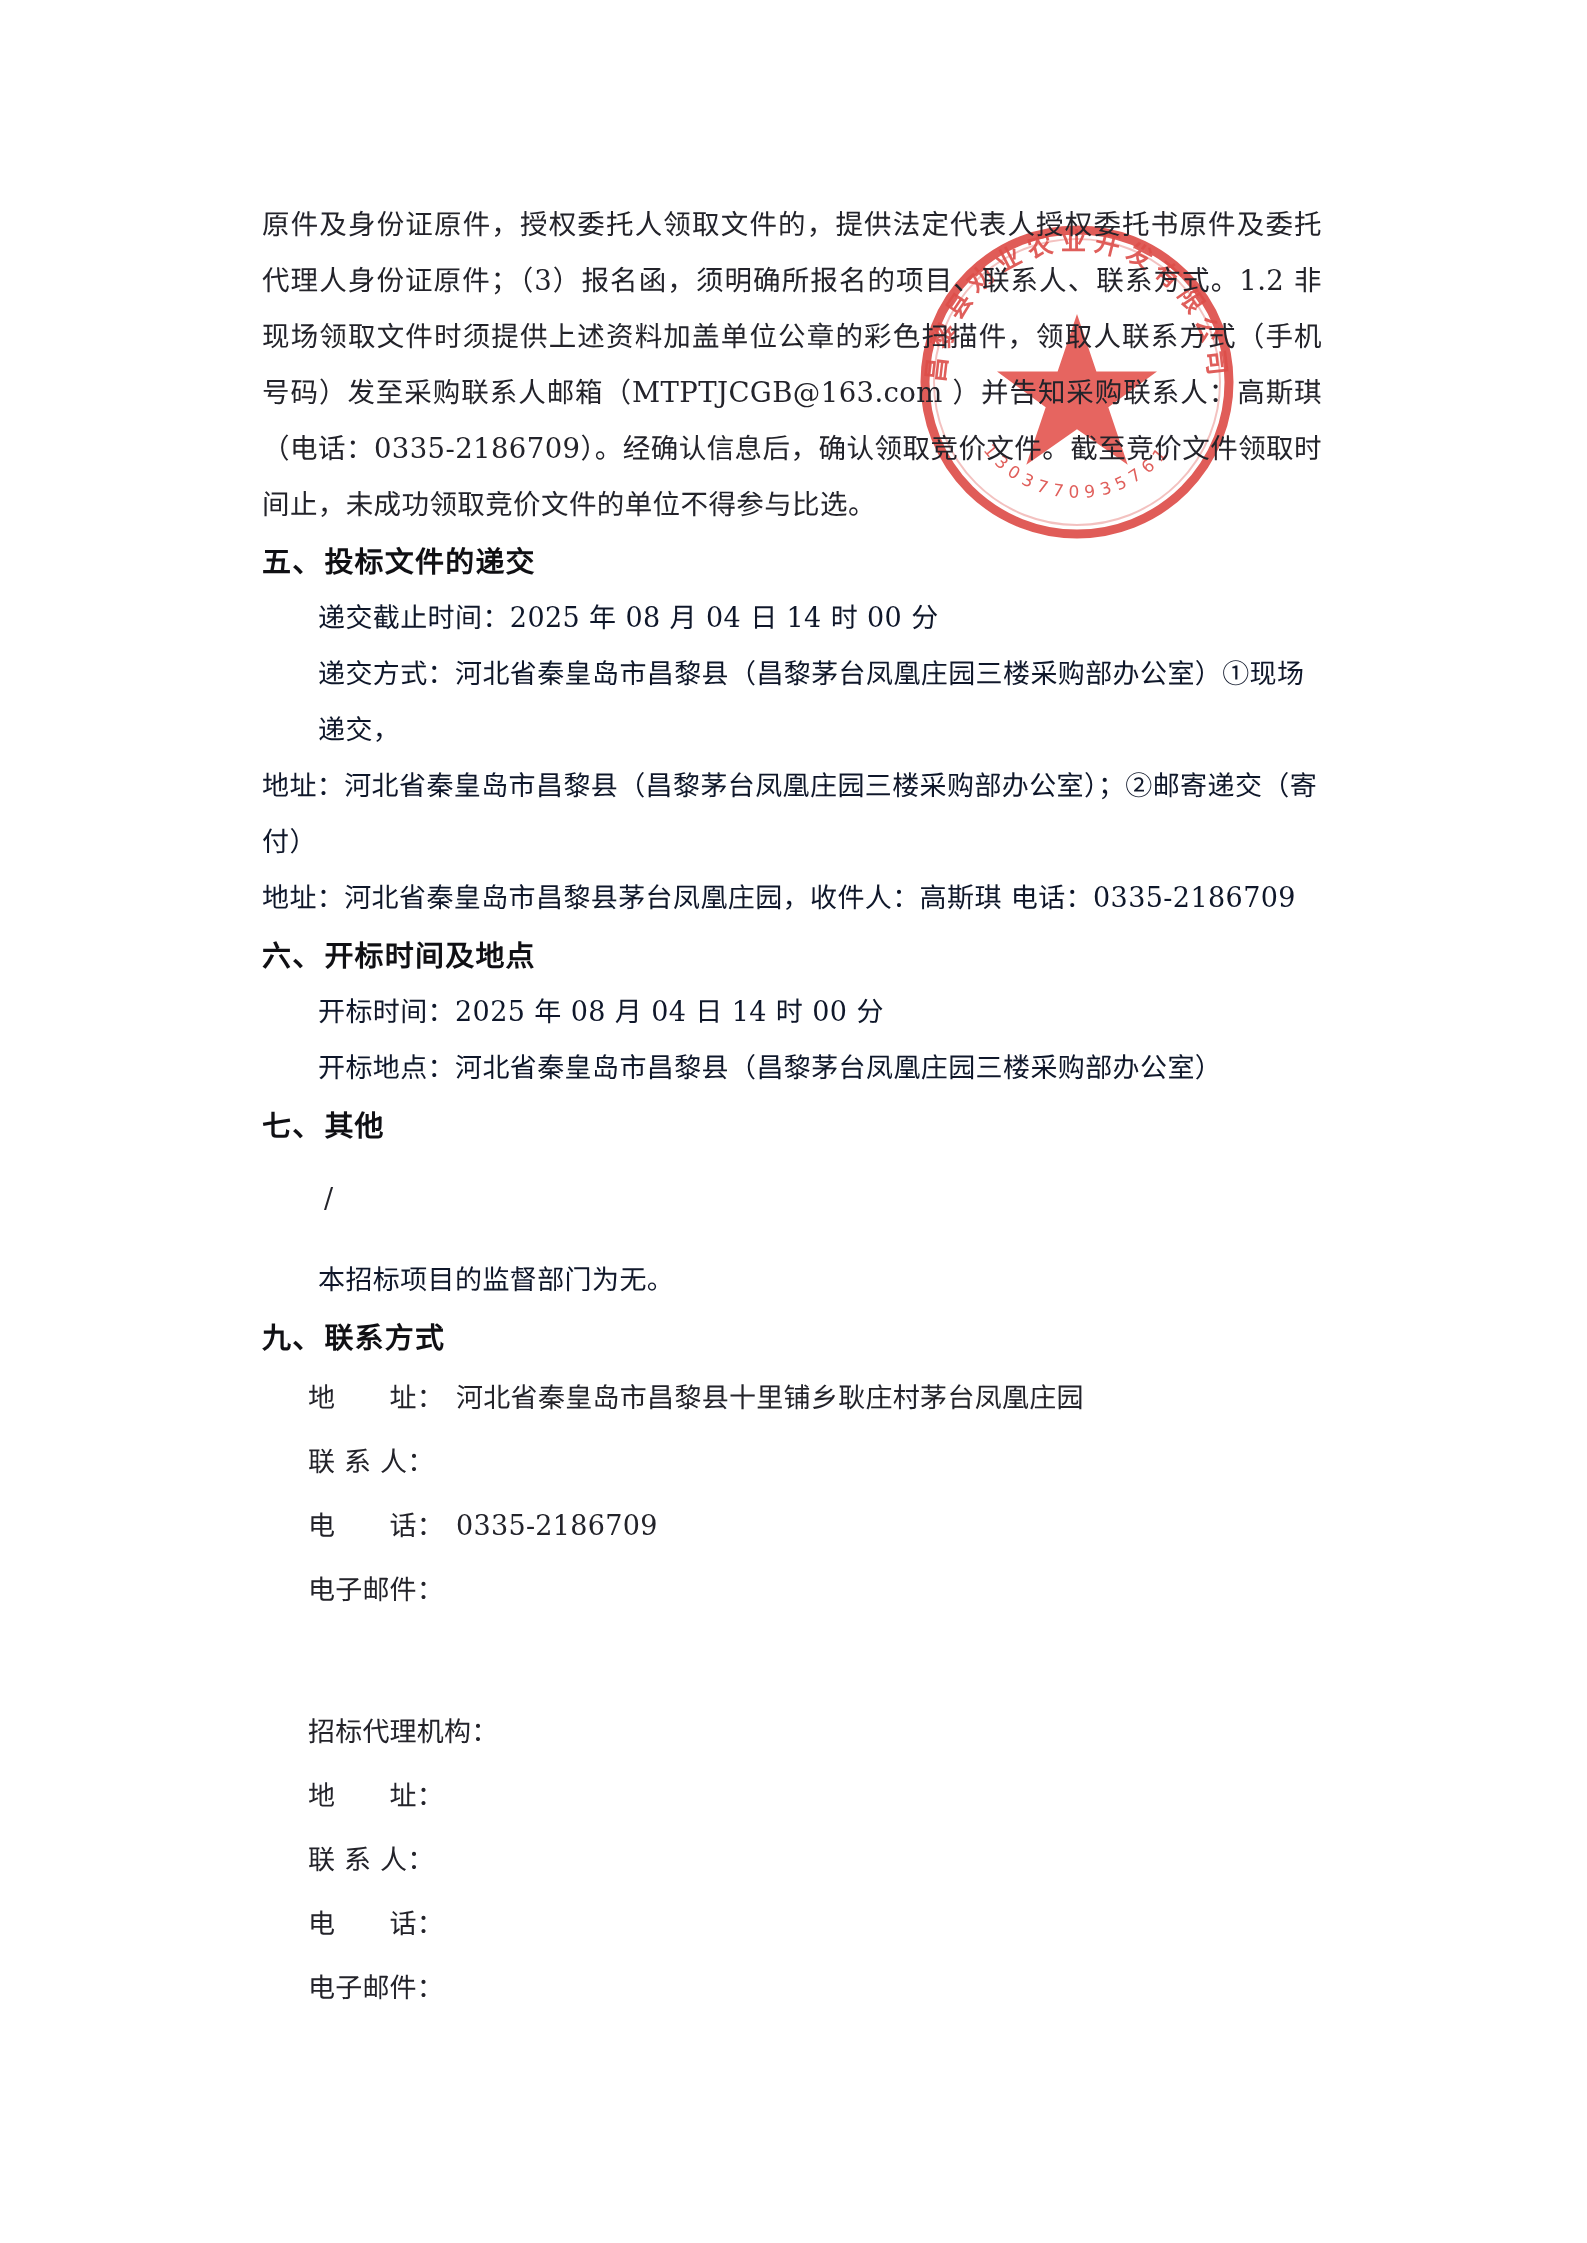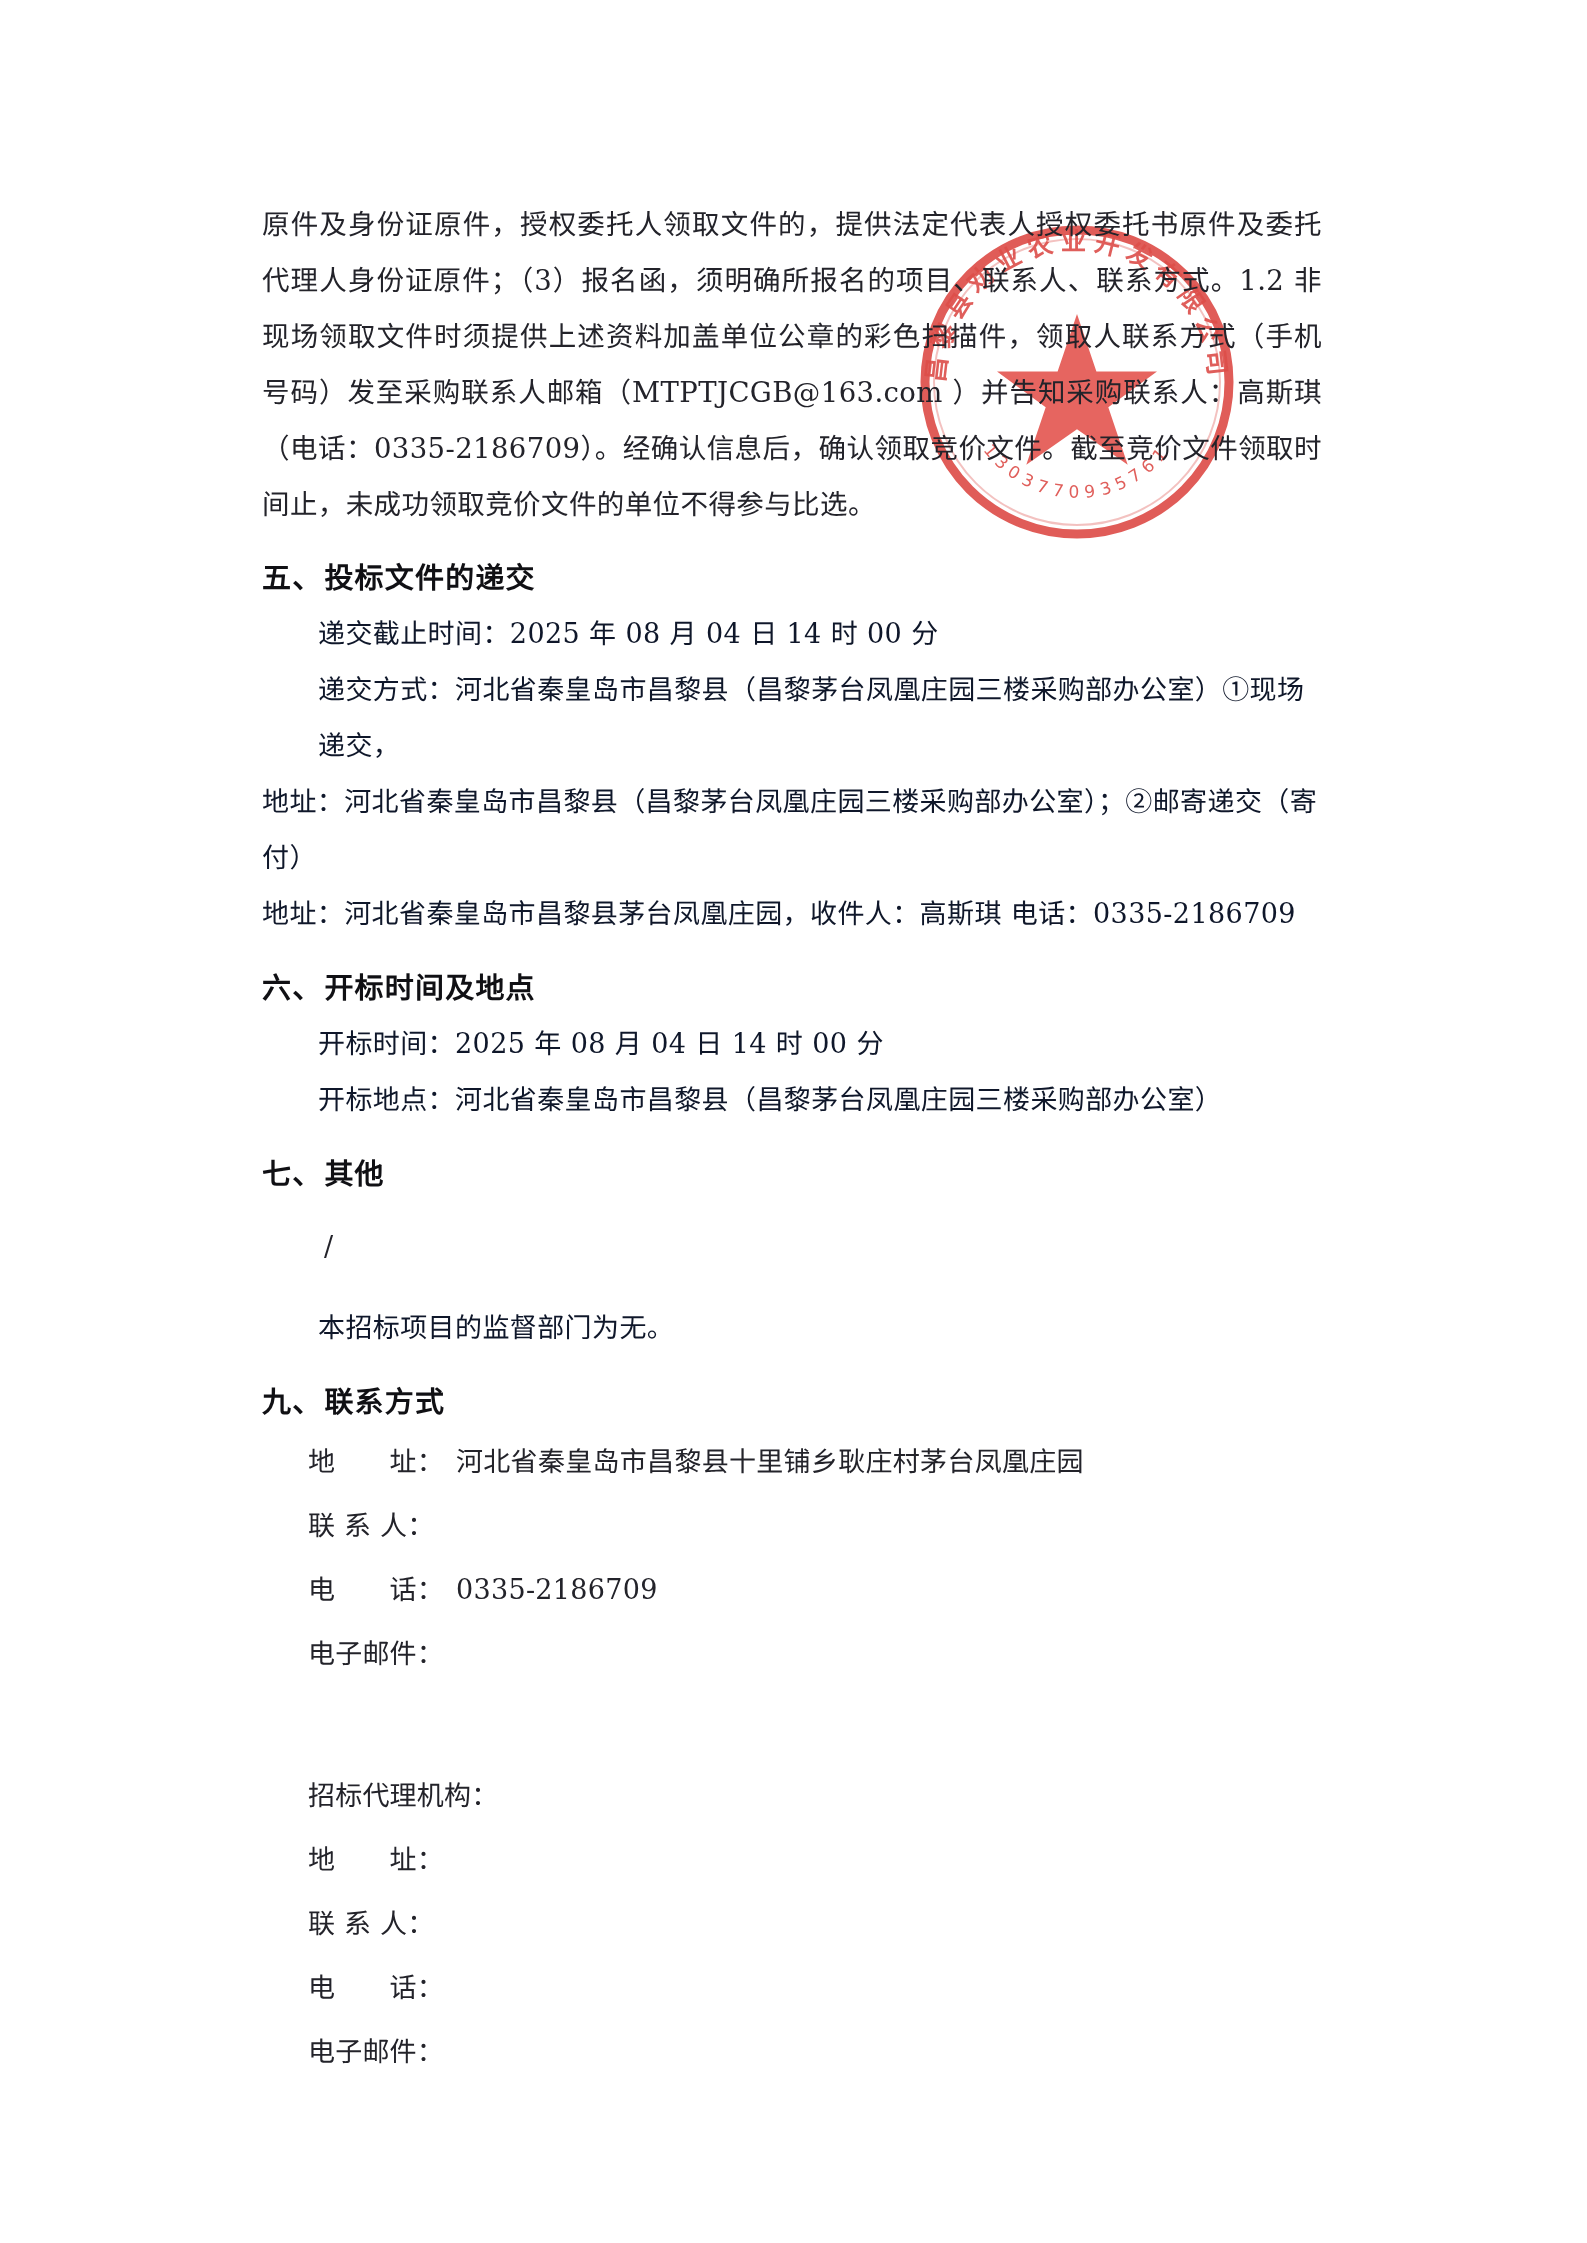--- a/index.html
+++ b/index.html
@@ -42,21 +42,21 @@
   .indent2 { text-indent: 0; }
 
   
   .heading {
     font-family: "DejaVu Sans", "Liberation Sans", sans-serif;
     font-weight: bold;
     font-size: 29px;
     line-height: 40px;
     letter-spacing: 1.2px;
     color: #101014;
-    margin: 26px 0 8px 0;
+    margin: 10px 0 8px 0;
   }
   .heading .num { margin-right: 2px; }
 
   
   .line {
     font-size: 27px;
     line-height: 56px;
     letter-spacing: 0.4px;
     color: #0f172a;
     margin: 0;

